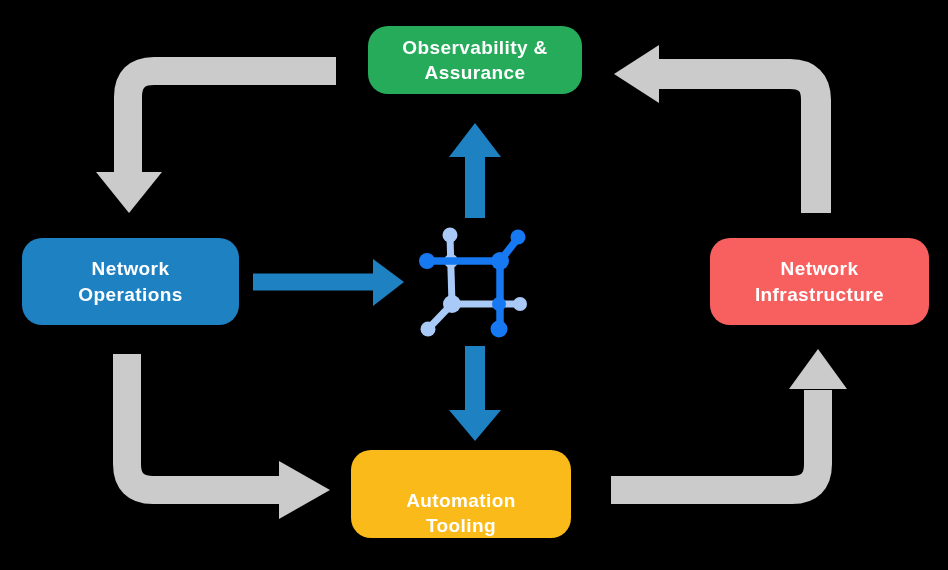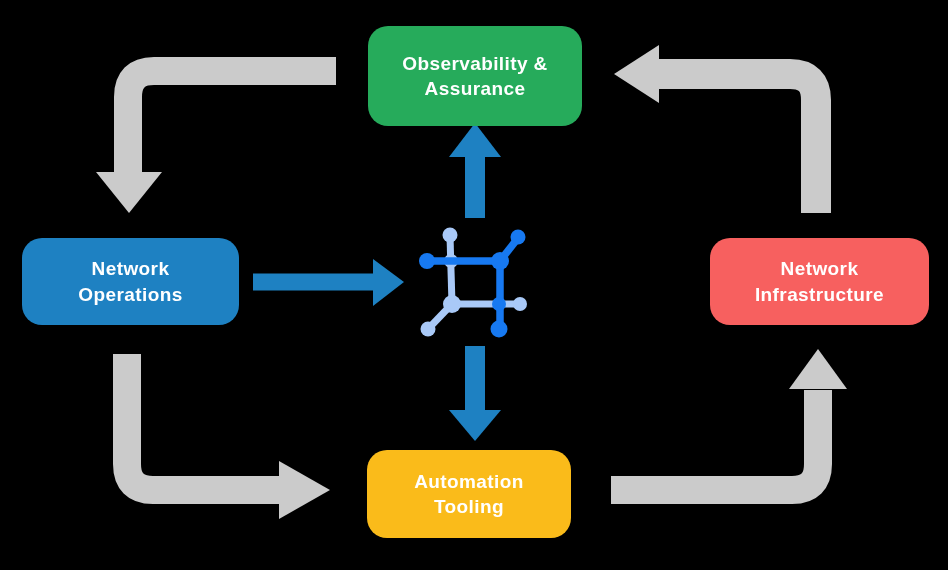--- a/index.html
+++ b/index.html
@@ -23,24 +23,24 @@
     align-items: center;
     justify-content: center;
     text-align: center;
     color: #ffffff;
     font-size: 19px;
     font-weight: 600;
     letter-spacing: 0.4px;
     line-height: 1.32;
     white-space: pre-line;
   }
-  .node-observability { left: 368px; top: 26px;  width: 214px; height: 100px; background: #26AB5B; }
+  .node-observability { left: 368px; top: 26px;  width: 214px; height: 68px; background: #26AB5B; }
   .node-operations    { left: 22px;  top: 238px; width: 217px; height: 87px; background: #1E81C2; }
   .node-infrastructure{ left: 710px; top: 238px; width: 219px; height: 87px; background: #F7605F; }
-  .node-automation    { left: 367px; top: 450px; width: 204px; height: 88px; background: #FABB1A; }
+  .node-automation    { left: 351px; top: 450px; width: 220px; height: 88px; background: #FABB1A; align-items: flex-end; }
 </style>
 </head>
 <body>
 
 <div class="canvas">
 
   <svg class="arrow-layer" width="948" height="570" viewBox="0 0 948 570" xmlns="http://www.w3.org/2000/svg">
 
     <g stroke="#CBCBCB" fill="#CBCBCB">
       <path d="M 336 71 L 154 71 Q 128 71 128 97 L 128 176" fill="none" stroke-width="28"></path>

